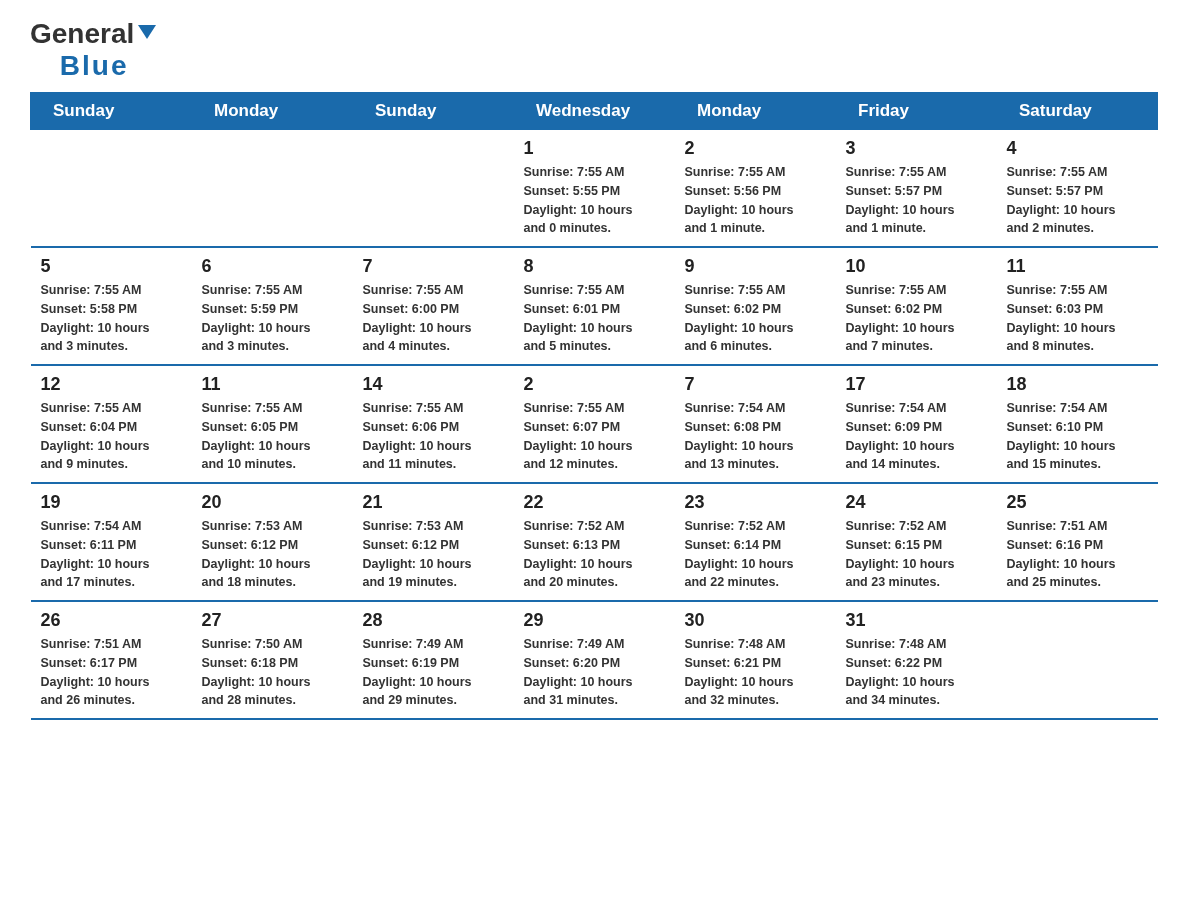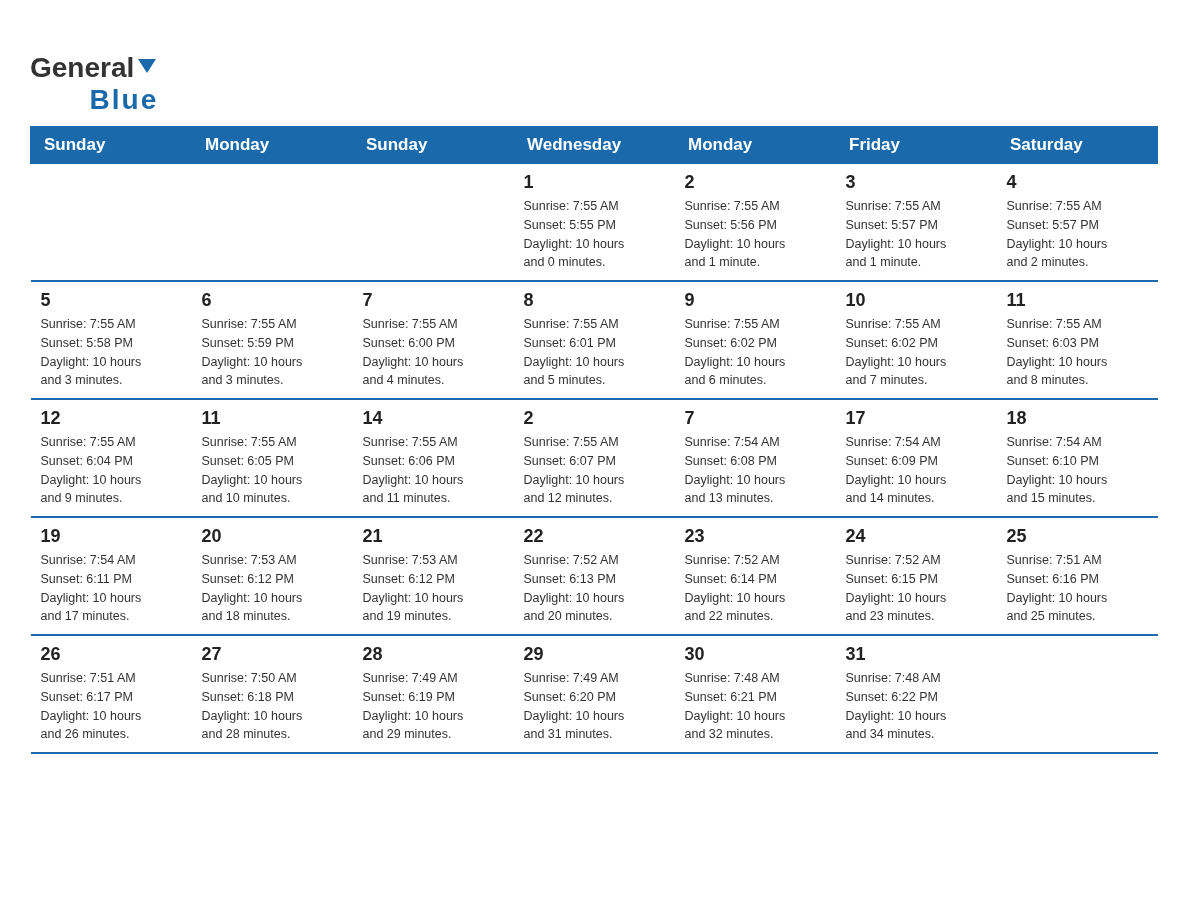--- a/index.html
+++ b/index.html
@@ -12,22 +12,21 @@
     }
     .header {
       display: flex;
       justify-content: space-between;
       align-items: flex-start;
       margin-bottom: 10px;
     }
     .logo {
       display: flex;
       flex-direction: column;
-      align-items: flex-end;
-      margin-top: 34px;
+      align-items: center;
     }
     .logo-text {
       font-size: 28px;
       font-weight: bold;
       color: #333;
       line-height: 1;
     }
     .logo-blue-line {
       color: #1a6aab;
       font-size: 28px;
@@ -54,21 +53,21 @@
       border-collapse: collapse;
       margin-top: 10px;
     }
     .calendar thead tr {
       background-color: #1a6aab;
     }
     .calendar thead th {
       color: #fff;
       font-size: 17px;
       font-weight: bold;
-      padding: 8px 13px;
+      padding: 8px 22px;
       text-align: left;
       border: 1px solid #1a6aab;
     }
     .calendar tbody tr {
       border-bottom: 2px solid #1a6aab;
     }
     .calendar tbody td {
       vertical-align: top;
       padding: 8px 10px;
       border: none;
@@ -81,20 +80,21 @@
       font-size: 18px;
       font-weight: bold;
       color: #222;
       display: block;
       margin-bottom: 4px;
     }
     .day-info {
       font-size: 12.5px;
       color: #333;
       line-height: 1.5;
+      font-weight: bold;
     }
     .empty-cell {
       background: #fff;
     }
   </style>
 </head>
 <body>
 
 <div class="header">
   <div class="logo">

